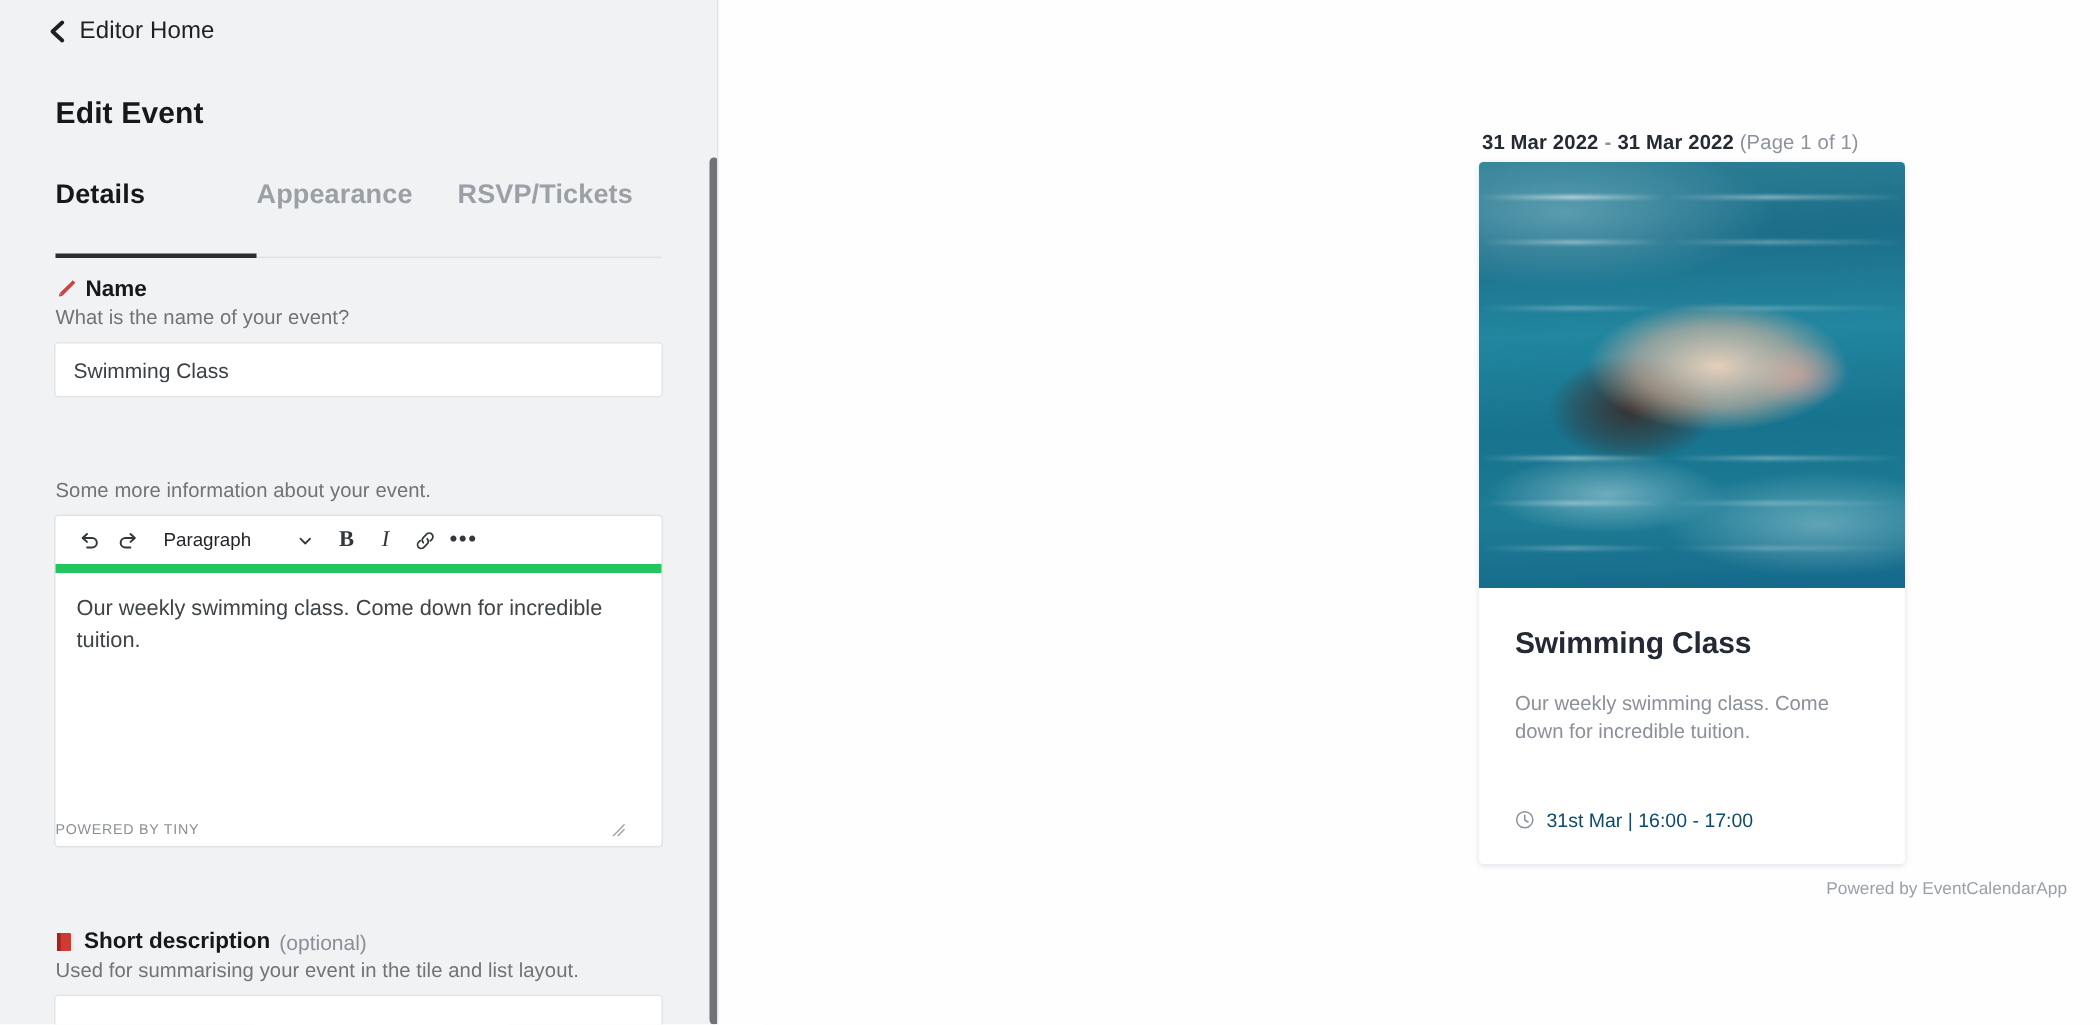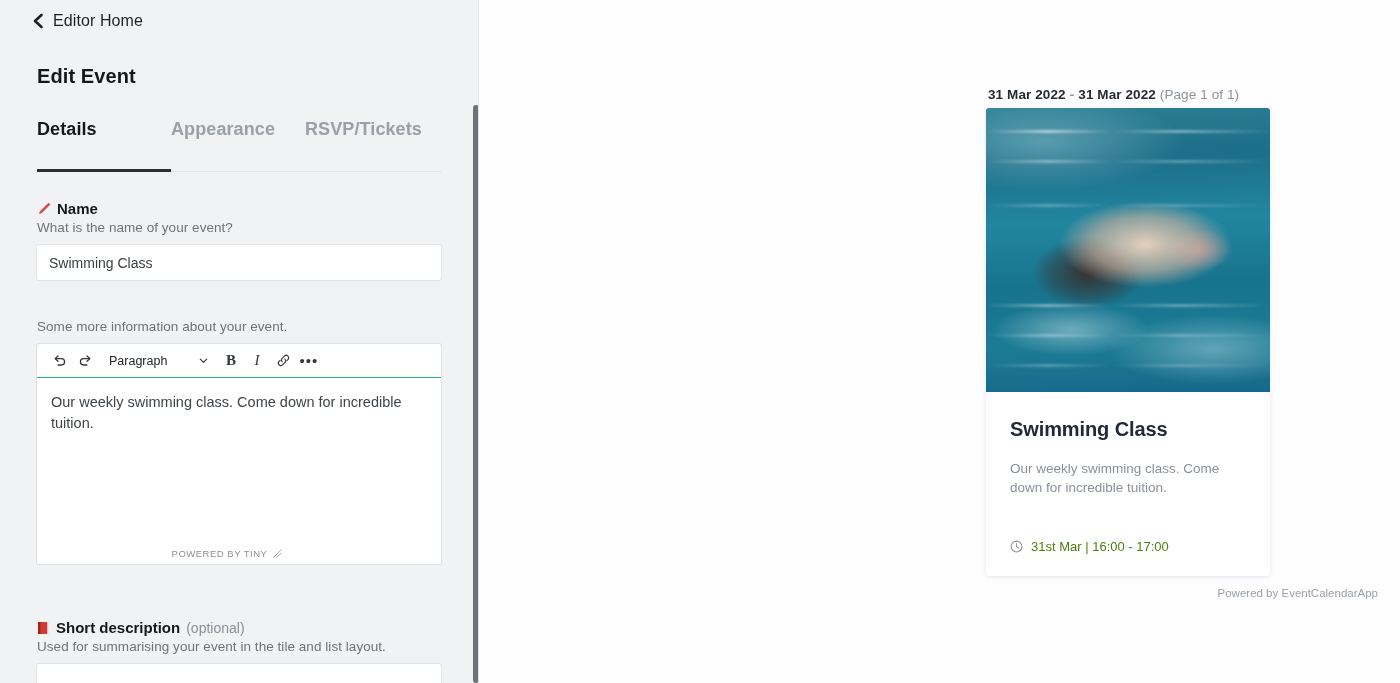--- a/index.html
+++ b/index.html
@@ -78,21 +78,21 @@
   .rte {
     margin-top: 10px; width: 404px; height: 220px;
     background: #fff; border-radius: 2px;
     box-shadow: 0 0 0 1px #e0e2e4;
     display: flex; flex-direction: column;
     position: relative;
   }
   .rte-toolbar {
     height: 34px; display: flex; align-items: center;
     gap: 2px; padding: 16px 10px;
-    border-bottom: 1px solid #22c55e;
+    border-bottom: 6px solid #22c55e;
   }
   .tb-btn {
     width: 24px; height: 24px; display: flex;
     align-items: center; justify-content: center;
     cursor: pointer; color: #32373c; border-radius: 3px;
   }
   .tb-select {
     display: flex; align-items: center; justify-content: space-between;
     width: 110px; height: 24px; margin: 0 4px;
     font-size: 12.5px; color: #22262a; cursor: pointer;
@@ -102,21 +102,21 @@
   .tb-italic { font-style: italic; font-size: 15px; font-family: "Liberation Serif", serif; }
   .tb-dots { font-size: 15px; letter-spacing: 1px; line-height: 8px; }
   .rte-body {
     flex: 1; padding: 14px 14px 0 14px;
     font-size: 14.5px; line-height: 21px; color: #3f4448;
     font-family: "Liberation Sans", sans-serif;
     overflow: hidden;
   }
   .rte-footer {
     height: 22px; display: flex; align-items: center;
-    justify-content: center; gap: 6px; padding-right: 24px;
+    justify-content: space-between; gap: 6px; padding-right: 24px;
   }
   .powered-tiny { font-size: 9.5px; letter-spacing: .5px; color: #8b9096; }
   .resize-grip { width: 9px; height: 9px; cursor: nwse-resize; }
 
   
   .panel-scrollbar {
     position: absolute; left: 472px; top: 0;
     width: 8px; height: 683px; background: #f1f2f3;
   }
   .panel-scrollbar .thumb {
@@ -183,21 +183,21 @@
   .card-title {
     font-size: 20px; font-weight: bold; color: #232935;
     letter-spacing: -.1px;
   }
   .card-desc {
     margin-top: 18px; font-size: 13.5px; line-height: 19px;
     color: #8b9099; max-width: 225px;
   }
   .card-meta {
     margin-top: 42px; display: flex; align-items: center; gap: 8px;
-    font-size: 13px; color: #4d7c0f;
+    font-size: 13px; color: #0c4a6e;
   }
   .subscribe-cta {
     position: absolute; left: 507px; top: 586px;
     display: inline-flex; align-items: center; gap: 10px;
     height: 36px; padding: 0 16px;
     background: #4bb07f; color: #fff; border-radius: 3px;
     font-size: 13.5px; font-weight: bold; cursor: pointer;
     letter-spacing: .1px;
     box-shadow: 0 1px 3px rgba(40,50,70,.12);
   }
@@ -225,21 +225,21 @@
 
     <div class="page-title">Edit Event</div>
 
     <div class="tabs">
       <div class="tab t-details active">Details</div>
       <div class="tab t-appearance">Appearance</div>
       <div class="tab t-rsvp">RSVP/Tickets</div>
       <div class="tab-underline"></div>
     </div>
 
-    <div class="field" style="top:200px;">
+    <div class="field" style="top:184px;">
       <div class="field-head">
         <span class="field-emoji emoji-pencil">
           <svg width="14" height="14" viewBox="0 0 14 14">
             <path d="M11.6 1.2 L12.9 2.5 L4.6 10.8 L2.6 11.4 L3.2 9.4 Z" fill="#d94141" stroke="#b62f2f" stroke-width=".6" stroke-linejoin="round"></path>
             <path d="M2.6 11.4 L3.2 9.4 L4.1 10.3 Z" fill="#8d8f93"></path>
           </svg>
         </span>
         <span>Name</span>
       </div>
       <div class="field-hint">What is the name of your event?</div>

